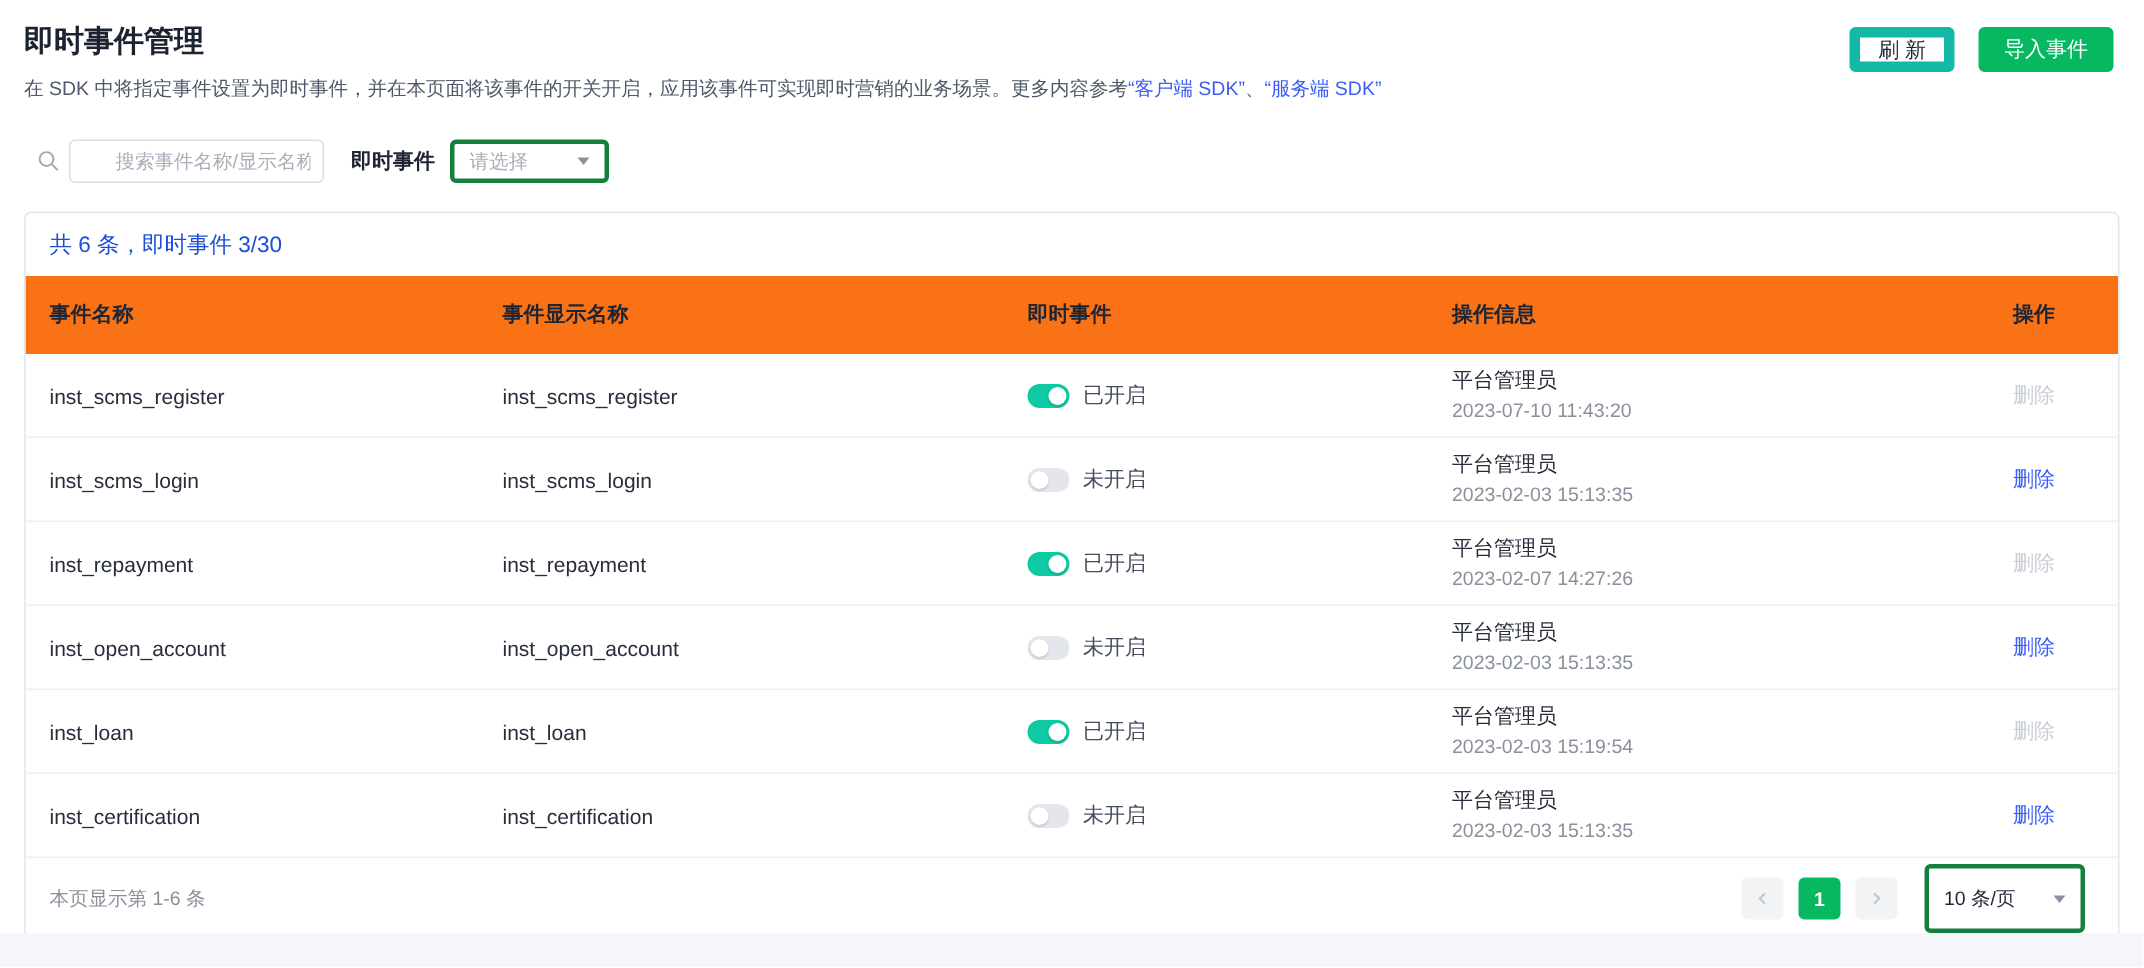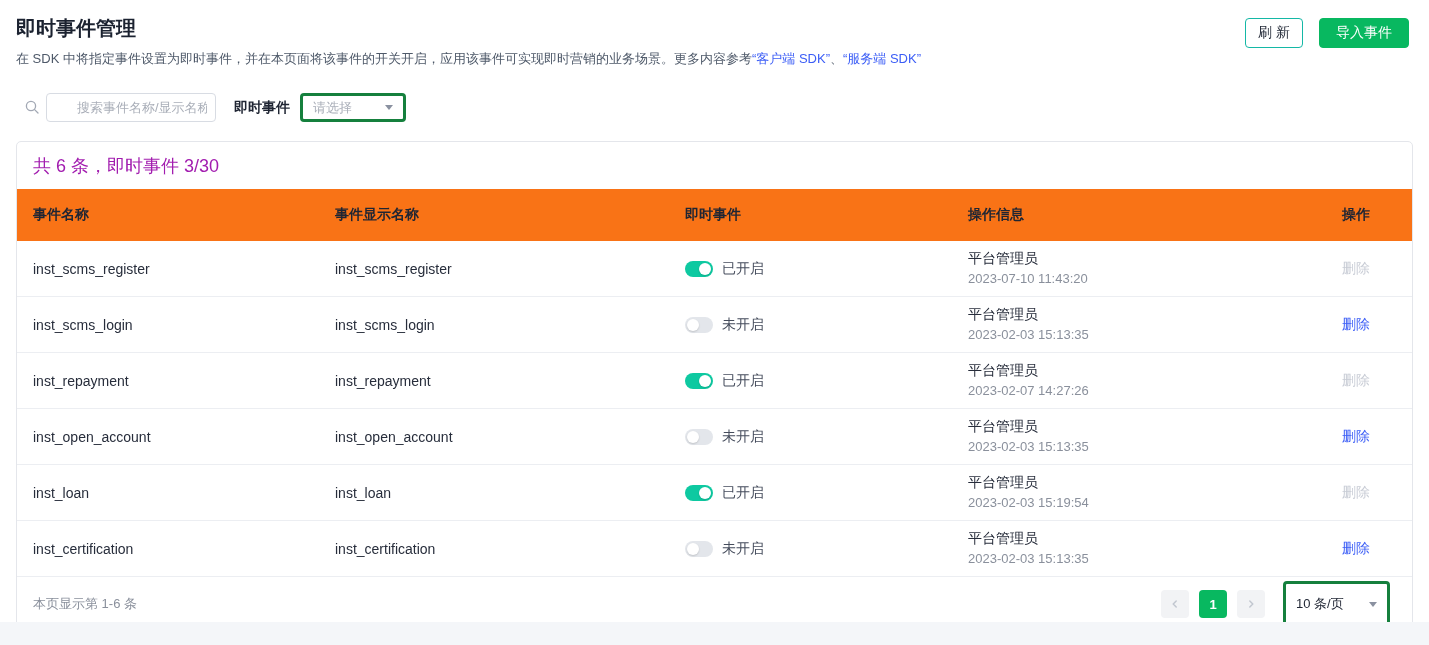--- a/index.html
+++ b/index.html
@@ -37,21 +37,21 @@
   .btn {
     height: 30px;
     border-radius: 4px;
     font-size: 14px;
     font-family: inherit;
     cursor: pointer;
     white-space: nowrap;
   }
   .btn.ghost {
     background: #ffffff;
-    border: 1px solid #14b8a6;
+    border: 7px solid #14b8a6;
     color: #1f2533;
     padding: 0 12px;
   }
   .btn.primary {
     background: #08b860;
     border: 1px solid #08b860;
     color: #ffffff;
     padding: 0 16px;
   }
   .filter-row {
@@ -112,22 +112,22 @@
   }
   .card {
     margin: 19px 16px 0 16px;
     border: 1px solid #e4e6eb;
     border-radius: 5px;
     overflow: hidden;
     background: #fff;
   }
   .summary-bar {
     padding: 12px 16px 11px 16px;
-    font-size: 18px;
-    color: #a21caf;
+    font-size: 15px;
+    color: #1d4ed8;
   }
   .thead, .trow {
     display: flex;
     align-items: center;
     padding: 0 16px;
   }
   .thead {
     height: 52px;
     background: #f97316;
     font-size: 14px;

